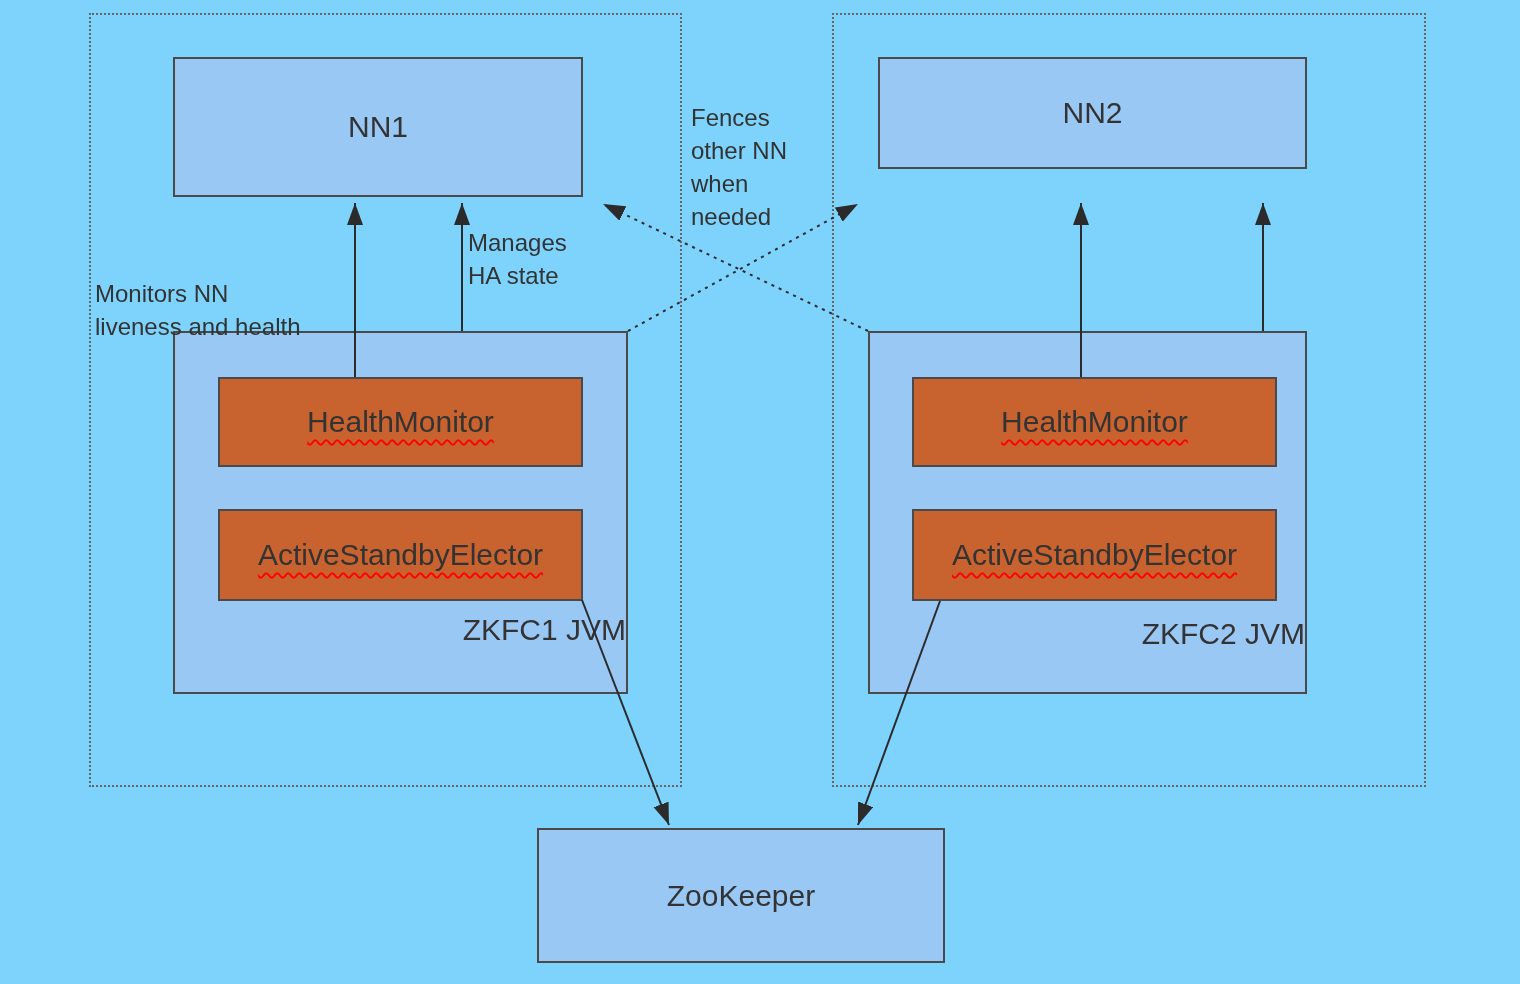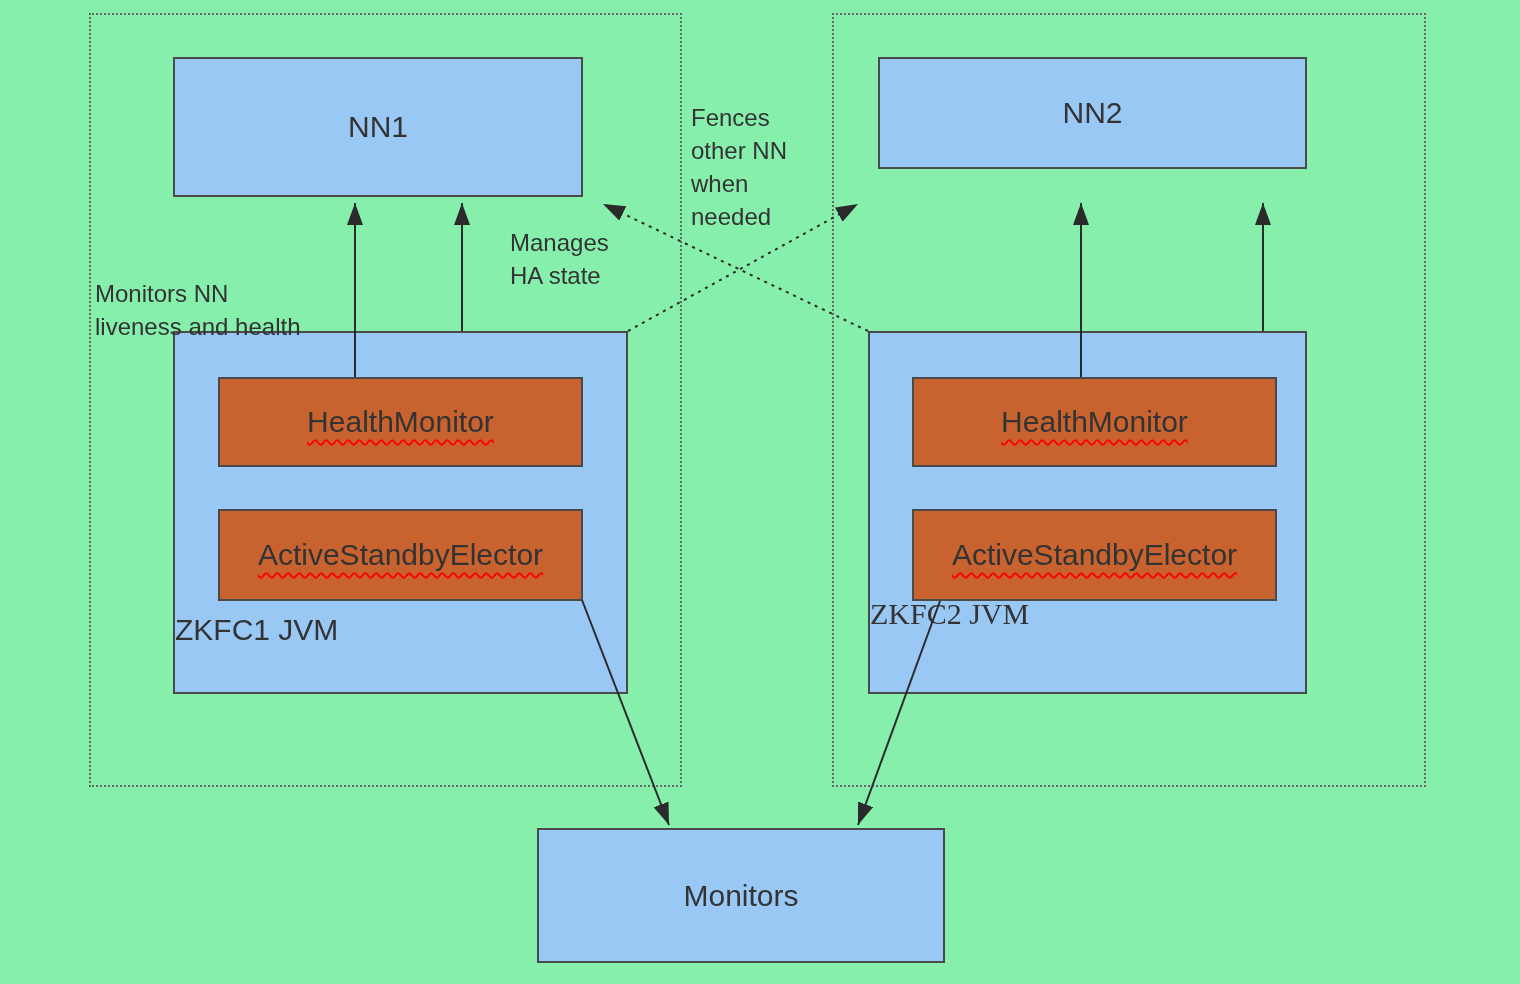--- a/index.html
+++ b/index.html
@@ -6,21 +6,21 @@
     --node_fill:#99C8F5;
     --component_fill:#C8622E;
     --border:#4A4A4A;
     --text:#333333;
     --squiggle:#FF0000;
     --line:#2B2B2B;
     --dashed_boundary:#666666;
   }
   html,body{margin:0;padding:0;background:#FFFFFF;}
   .canvas{
-    position:relative;width:1520px;height:984px;background:#86efac;overflow:hidden;
+    position:relative;width:1520px;height:984px;background:#7dd3fc;overflow:hidden;
     font-family:"Liberation Sans","DejaVu Sans",sans-serif;color:var(--text);
   }
   .dashed-box{
     position:absolute;border:2px dotted var(--dashed_boundary);
     background:transparent;z-index:1;
   }
   .node{
     position:absolute;background:var(--node_fill);border:2px solid var(--border);
     display:flex;align-items:center;justify-content:center;z-index:2;box-sizing:border-box;
   }
@@ -29,21 +29,21 @@
   .component{
     position:absolute;background:var(--component_fill);border:2px solid var(--border);
     display:flex;align-items:center;justify-content:center;box-sizing:border-box;
   }
   .component .node-label{
     text-decoration:underline;text-decoration-style:wavy;
     text-decoration-color:var(--squiggle);text-decoration-thickness:2px;
     text-underline-offset:7px;
   }
   .jvm-label{
-    position:absolute;left:0;right:0;text-align:left;font-size:30px;color:var(--text);
+    position:absolute;left:0;right:0;text-align:right;font-size:30px;color:var(--text);
   }
   .annotation{
     position:absolute;font-size:24px;line-height:33px;color:var(--text);
     white-space:pre-line;z-index:6;
   }
   .annotation.bg{background:#FFFFFF;padding-right:4px;}
   svg.overlay{
     position:absolute;left:0;top:0;z-index:4;pointer-events:none;
   }
   svg.overlay line{stroke:var(--line);stroke-width:2;}
@@ -75,30 +75,30 @@
     <div class="jvm-label" style="top:280px;">ZKFC1 JVM</div>
   </div>
 
   <div class="node zkfc" style="left:868px;top:331px;width:439px;height:363px;">
     <div class="component" style="left:42px;top:44px;width:365px;height:90px;">
       <span class="node-label">HealthMonitor</span>
     </div>
     <div class="component" style="left:42px;top:176px;width:365px;height:92px;">
       <span class="node-label">ActiveStandbyElector</span>
     </div>
-    <div class="jvm-label" style="top:264px;font-family:Liberation Serif, serif;">ZKFC2 JVM</div>
+    <div class="jvm-label" style="top:284px;">ZKFC2 JVM</div>
   </div>
 
   <div class="node" style="left:537px;top:828px;width:408px;height:135px;">
-    <span class="node-label">Monitors</span>
+    <span class="node-label">ZooKeeper</span>
   </div>
 
   <div class="annotation" style="left:95px;top:234px;margin-top:43px;">Monitors NN
 liveness and health</div>
-  <div class="annotation" style="left:468px;top:226px;margin-left:42px;">Manages
+  <div class="annotation" style="left:468px;top:226px;">Manages
 HA state</div>
   <div class="annotation" style="left:691px;top:101px;">Fences
 other NN
 when
 needed</div>
 
   <svg class="overlay" width="1520" height="984" viewBox="0 0 1520 984">
     <defs>
       <marker id="arrow" markerUnits="userSpaceOnUse" markerWidth="24" markerHeight="18" refX="22" refY="8" orient="auto">
         <path class="arrowhead" d="M0,0 L22,8 L0,16 Z"></path>

